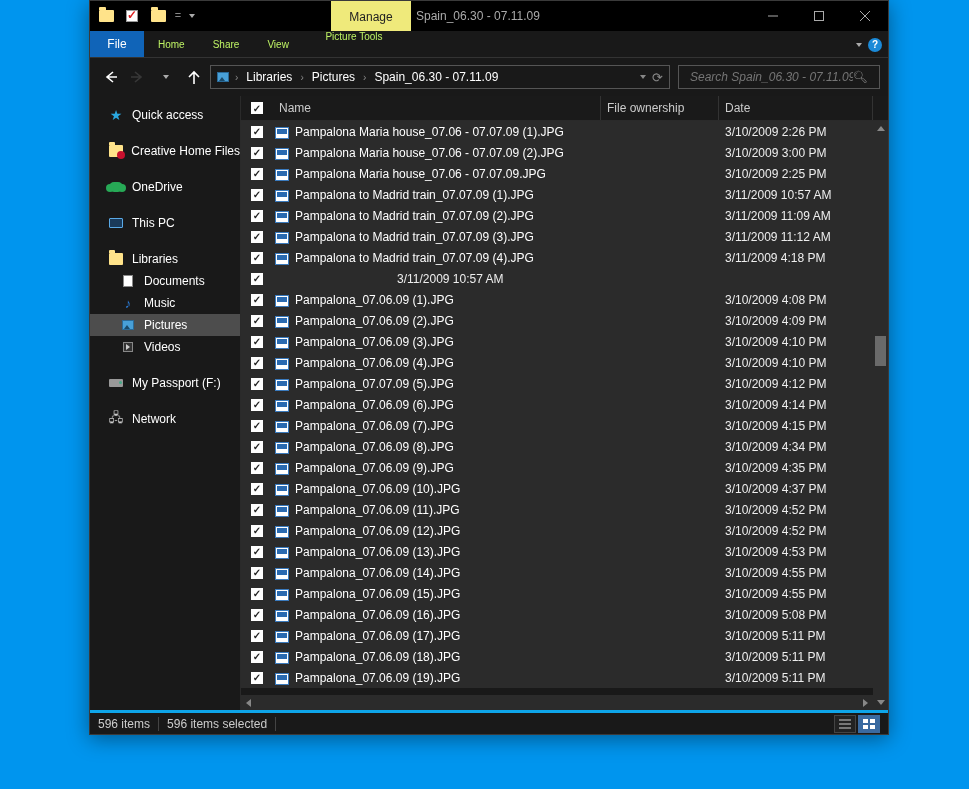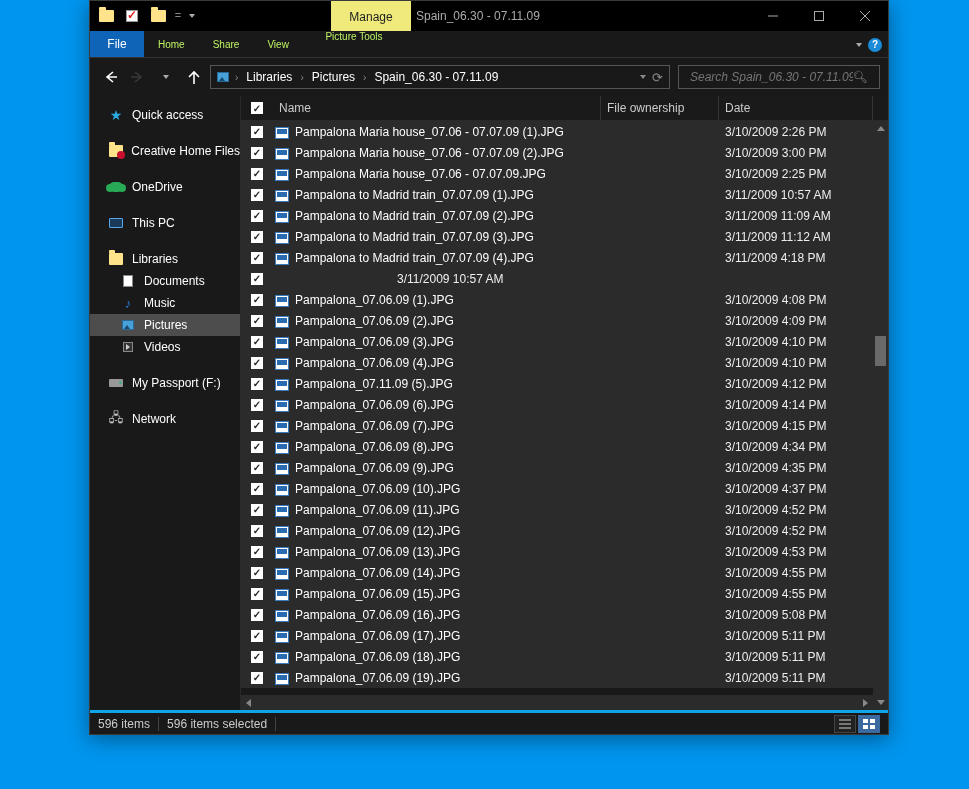--- a/index.html
+++ b/index.html
@@ -429,21 +429,21 @@
             </div>
             <div class="cell-own"></div>
             <div class="cell-date">3/10/2009 4:10 PM</div>
           </div>
           <div class="row selected-bg">
             <div class="cell-check">
               <div class="cb">✓</div>
             </div>
             <div class="cell-name">
               <span class="jpg-ico"></span>
-              <span>Pampalona_07.11.09 (5).JPG</span>
+              <span>Pampalona_07.07.09 (5).JPG</span>
             </div>
             <div class="cell-own"></div>
             <div class="cell-date">3/10/2009 4:12 PM</div>
           </div>
           <div class="row selected-bg">
             <div class="cell-check">
               <div class="cb">✓</div>
             </div>
             <div class="cell-name">
               <span class="jpg-ico"></span>

